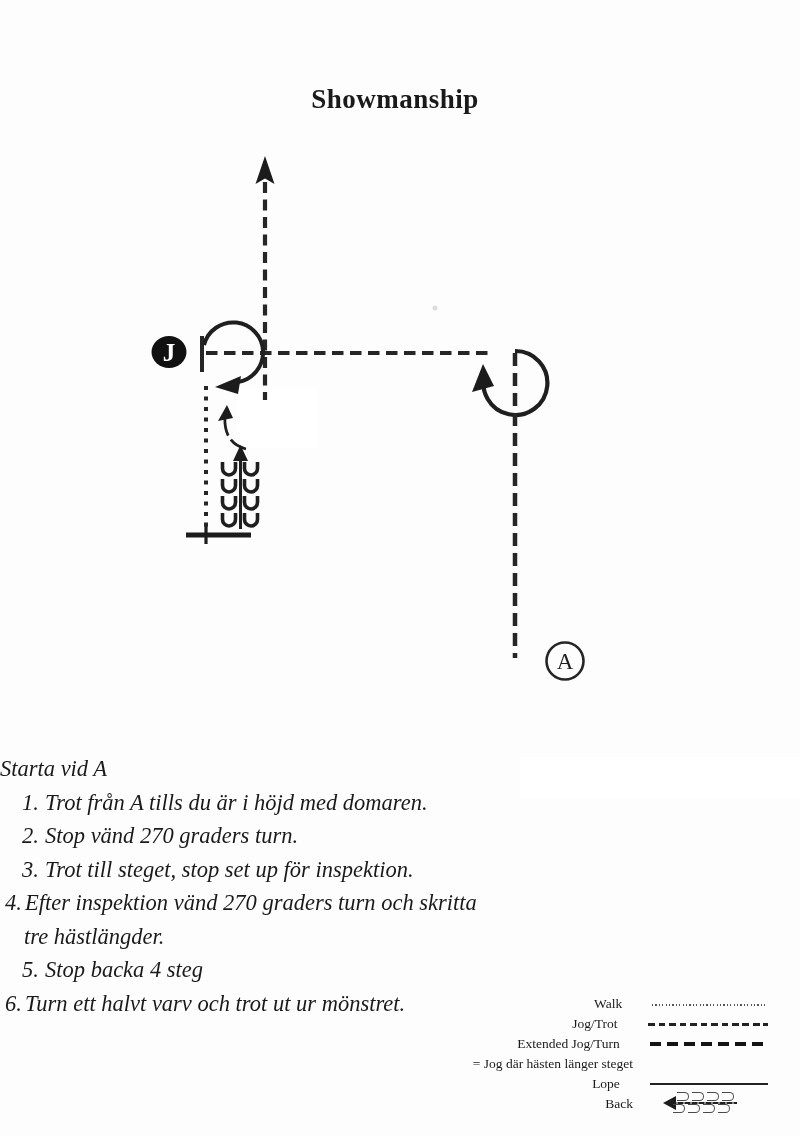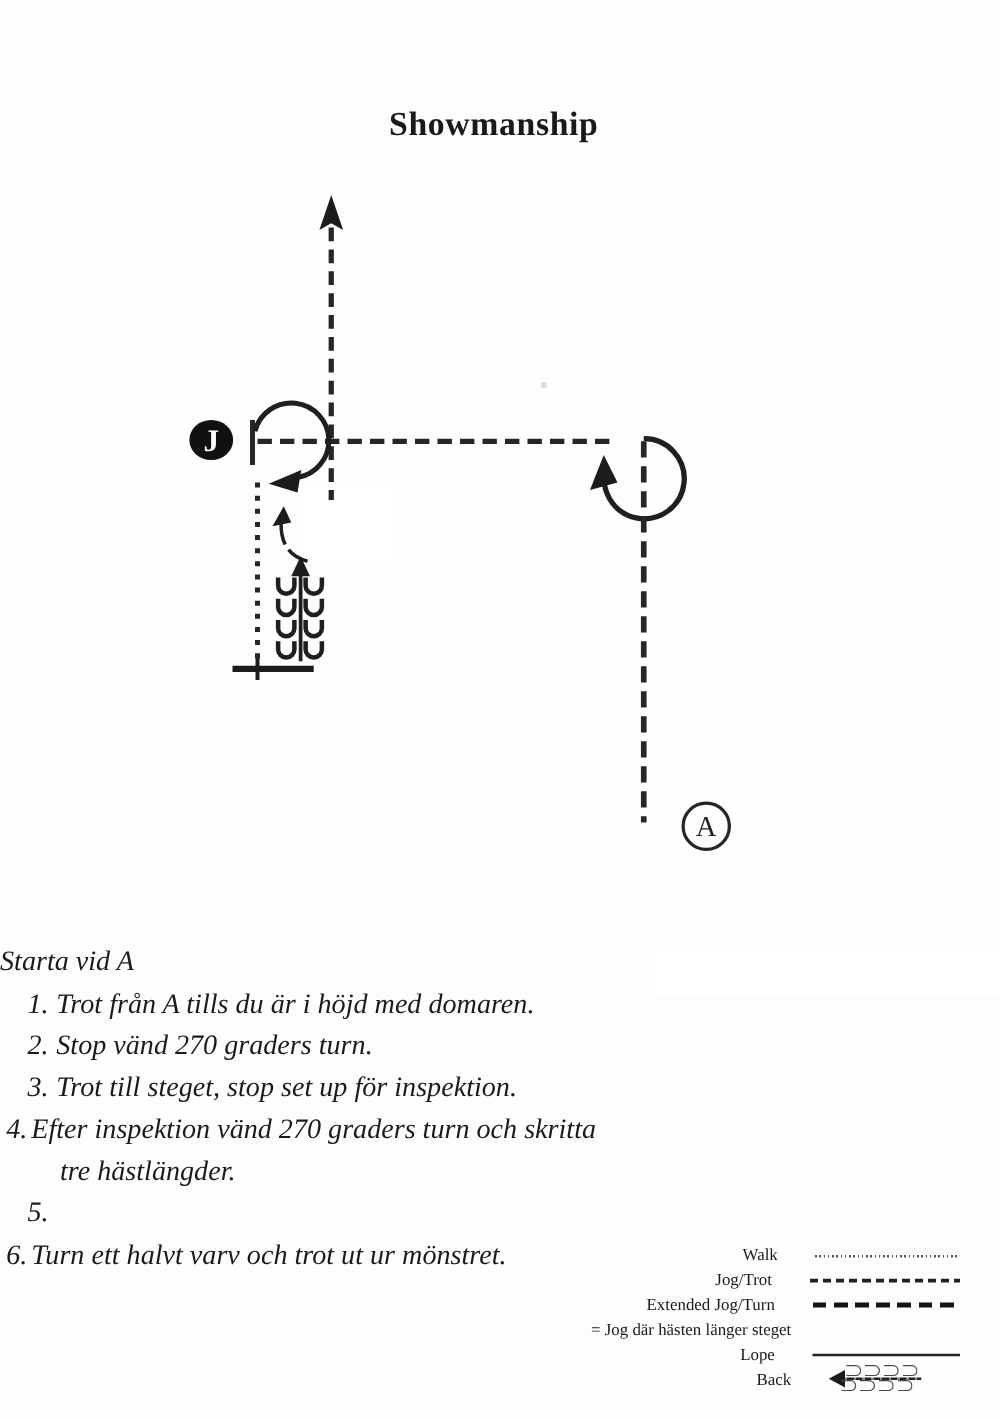--- a/index.html
+++ b/index.html
@@ -16,21 +16,21 @@
   .patch1 { left:238px; top:388px; width:80px; height:60px; }
   .patch2 { left:520px; top:757px; width:280px; height:40px; }
 
   .instructions { position:absolute; top:752px; left:0; width:640px;
                   font-size:22.5px; line-height:33.5px;font-style:italic; }
   .item { display:flex; }
   .item .num { min-width:23px; }
   .item.a { padding-left:22px; }
   .item.b { padding-left:5px; }
   .item.b .num { min-width:20px; }
-  .cont { padding-left:48px; }
+  .cont { padding-left:24px; }
 
   .legend { position:absolute; left:423px; top:994px; width:345px;
             font-size:13.5px; line-height:20px; }
   .lrow { display:flex; height:20px; align-items:center;gap:22px; }
   .llabel { width:210px; text-align:right; white-space:nowrap; }
   .lswatch { margin-left:8px; position:relative; }
   .sw-walk { width:122px; height:2px; margin-top:1px;
       background:repeating-linear-gradient(90deg,#555 0 1.2px, transparent 1.2px 3.4px); }
   .sw-jog { width:130px; height:3px;
       background:repeating-linear-gradient(90deg,#222 0 6.5px, transparent 6.5px 10.5px); }
@@ -123,20 +123,21 @@
       <span class="num">3.</span>
       <span>Trot till steget, stop set up för inspektion.</span>
     </div>
     <div class="item b">
       <span class="num">4.</span>
       <span>Efter inspektion vänd 270 graders turn och skritta</span>
     </div>
     <div class="cont">tre hästlängder.</div>
     <div class="item a">
       <span class="num">5.</span>
+      <span>Stop backa 4 steg</span>
     </div>
     <div class="item b">
       <span class="num">6.</span>
       <span>Turn ett halvt varv och trot ut ur mönstret.</span>
     </div>
   </div>
 
   <div class="legend">
     <div class="lrow">
       <span class="llabel">Walk</span>

